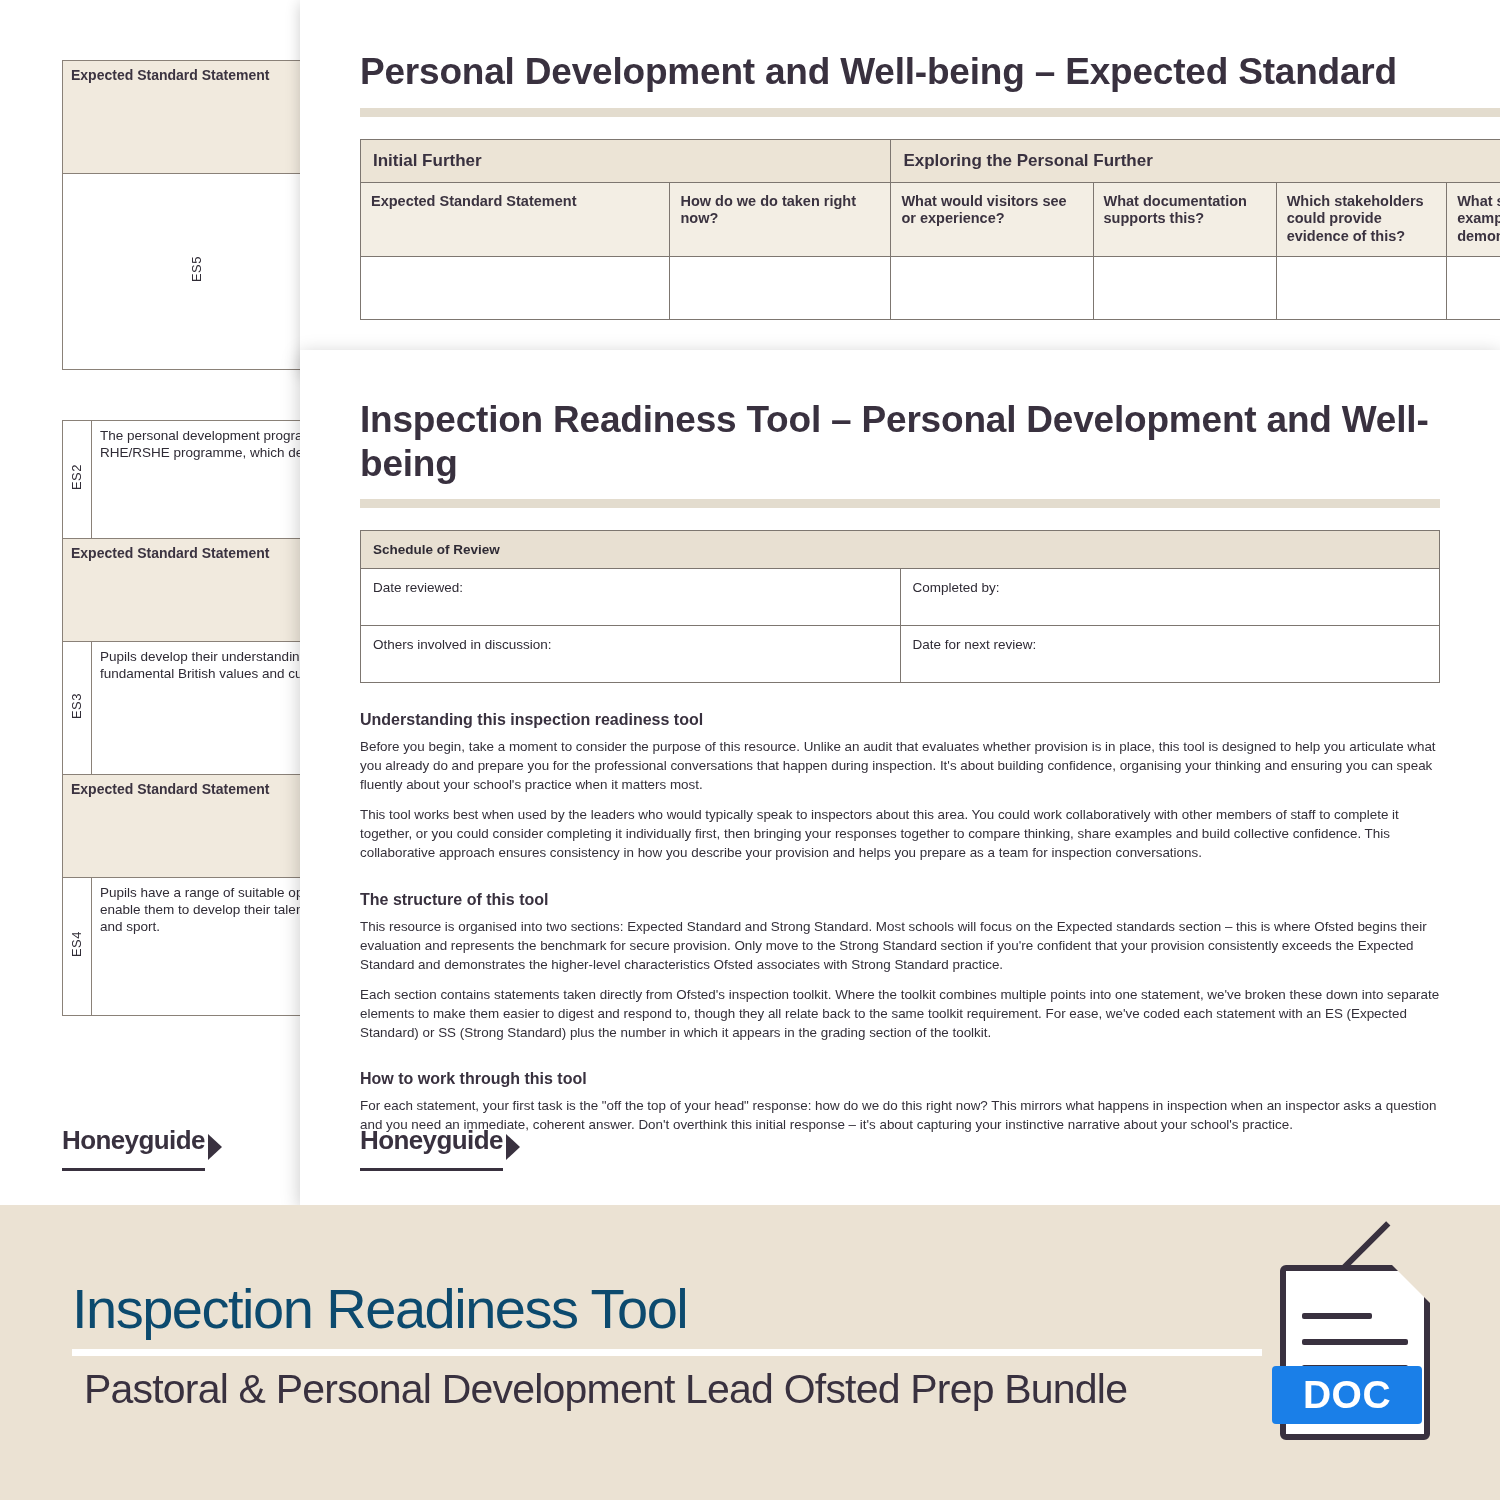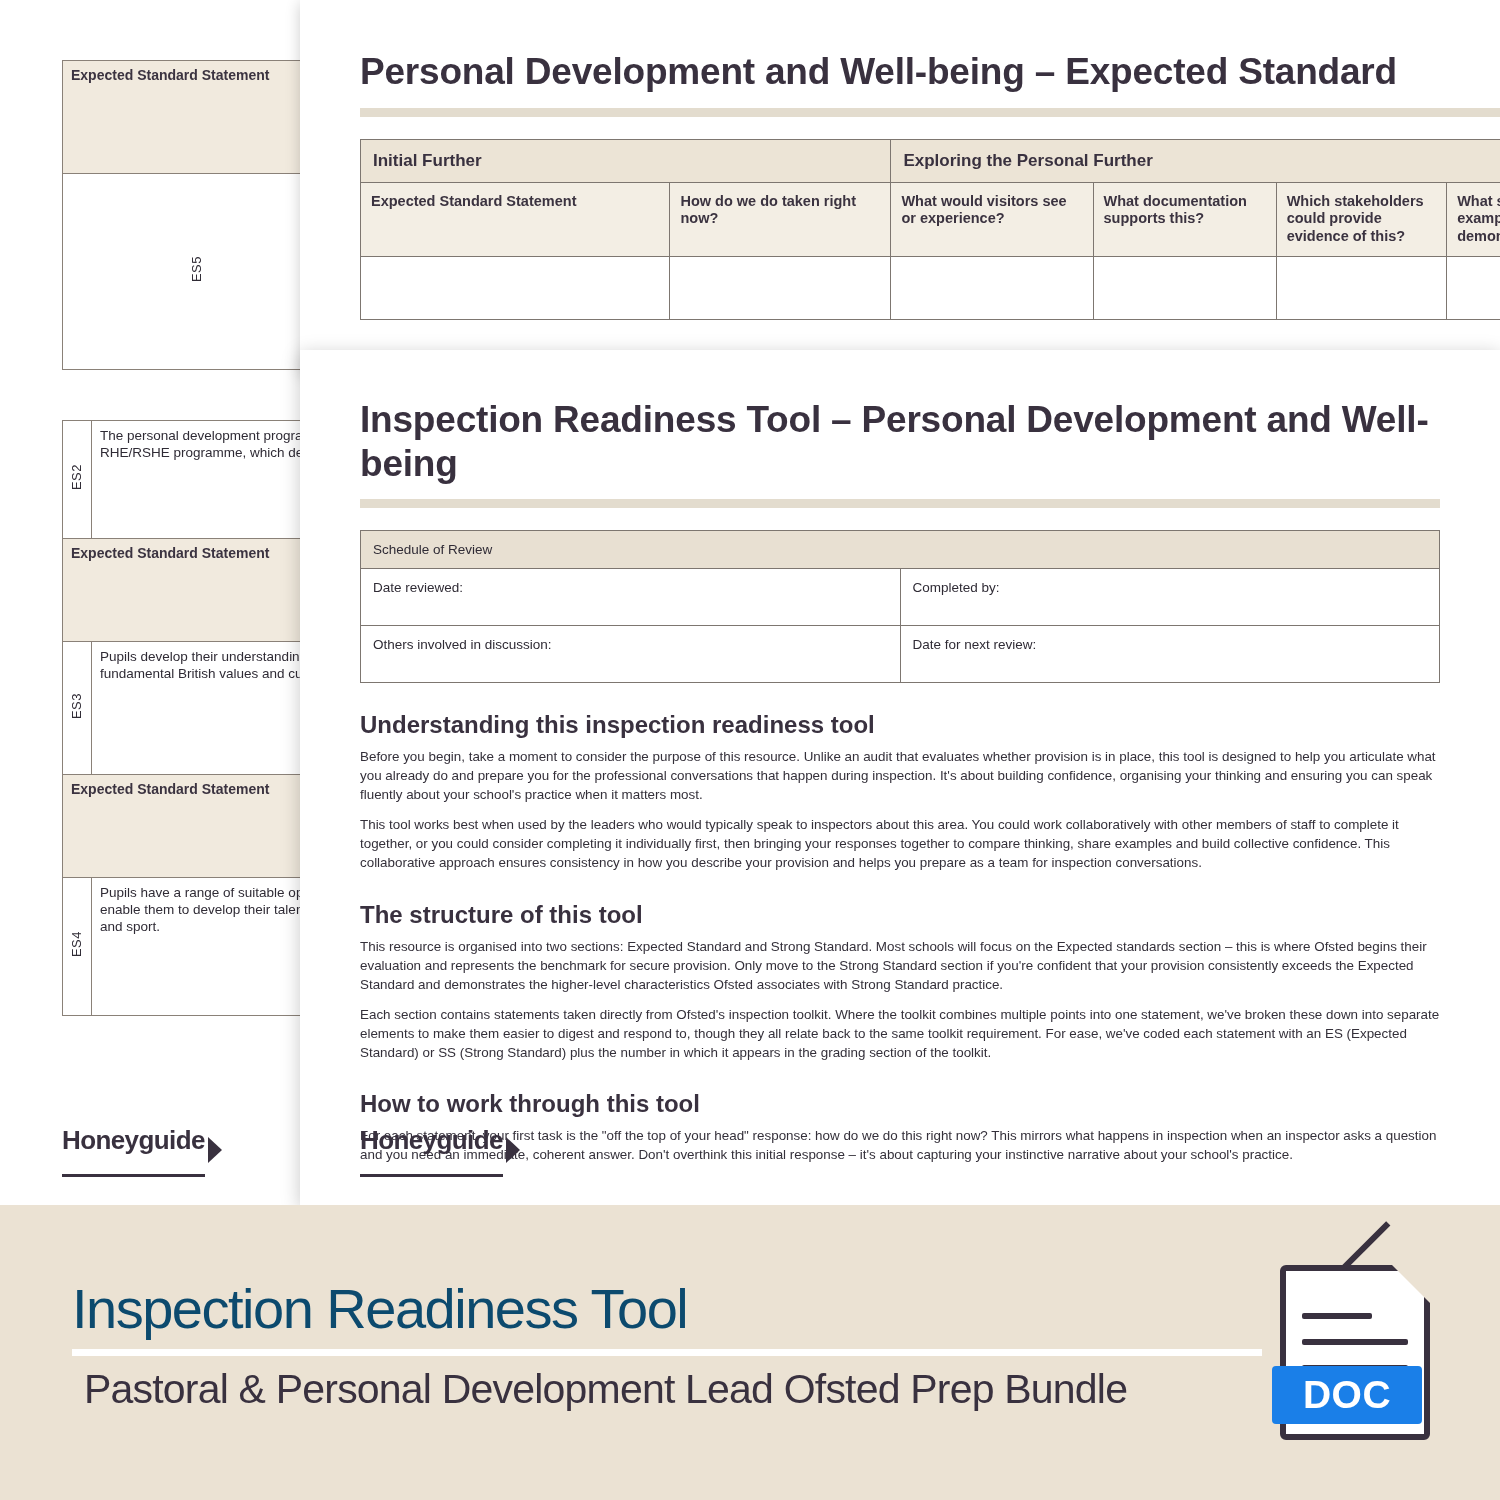--- a/index.html
+++ b/index.html
@@ -130,32 +130,32 @@
     height: 855px;
     background: #ffffff;
     box-shadow: 0 4px 18px rgba(0,0,0,0.22);
     overflow: hidden;
   }
   .front-doc .pad {
     padding: 48px 60px 0 60px;
   }
   .sched-hdr td {
     background: #e8e0d2;
-    font-weight: normal;
+    font-weight: bold;
     font-size: 16.5px;
     padding: 11px 12px;
     color: #39313f;
   }
   .sched td {
     font-size: 13.5px;
     padding: 11px 12px;
     color: #2f2b35;
   }
   h2.sect {
-    font-size: 24px;
+    font-size: 16px;
     color: #39313f;
     margin: 28px 0 8px 0;
     font-weight: bold;
   }
   p.body {
     font-size: 13.4px;
     line-height: 1.42;
     color: #34303a;
     margin: 0 0 11px 0;
     text-align: left;
@@ -166,21 +166,21 @@
     position: absolute;
     display: flex;
     align-items: center;
     font-weight: bold;
     color: #39313f;
   }
   .logo .word {
     font-size: 26px;
     letter-spacing: -0.6px;
     border-bottom: 3px solid #39313f;
-    padding-bottom: 18px;
+    padding-bottom: 12px;
   }
   .logo .tail {
     width: 0; height: 0;
     border-top: 13px solid transparent;
     border-bottom: 13px solid transparent;
     border-left: 14px solid #39313f;
     margin-left: 3px;
     margin-bottom: 3px;
   }
 

